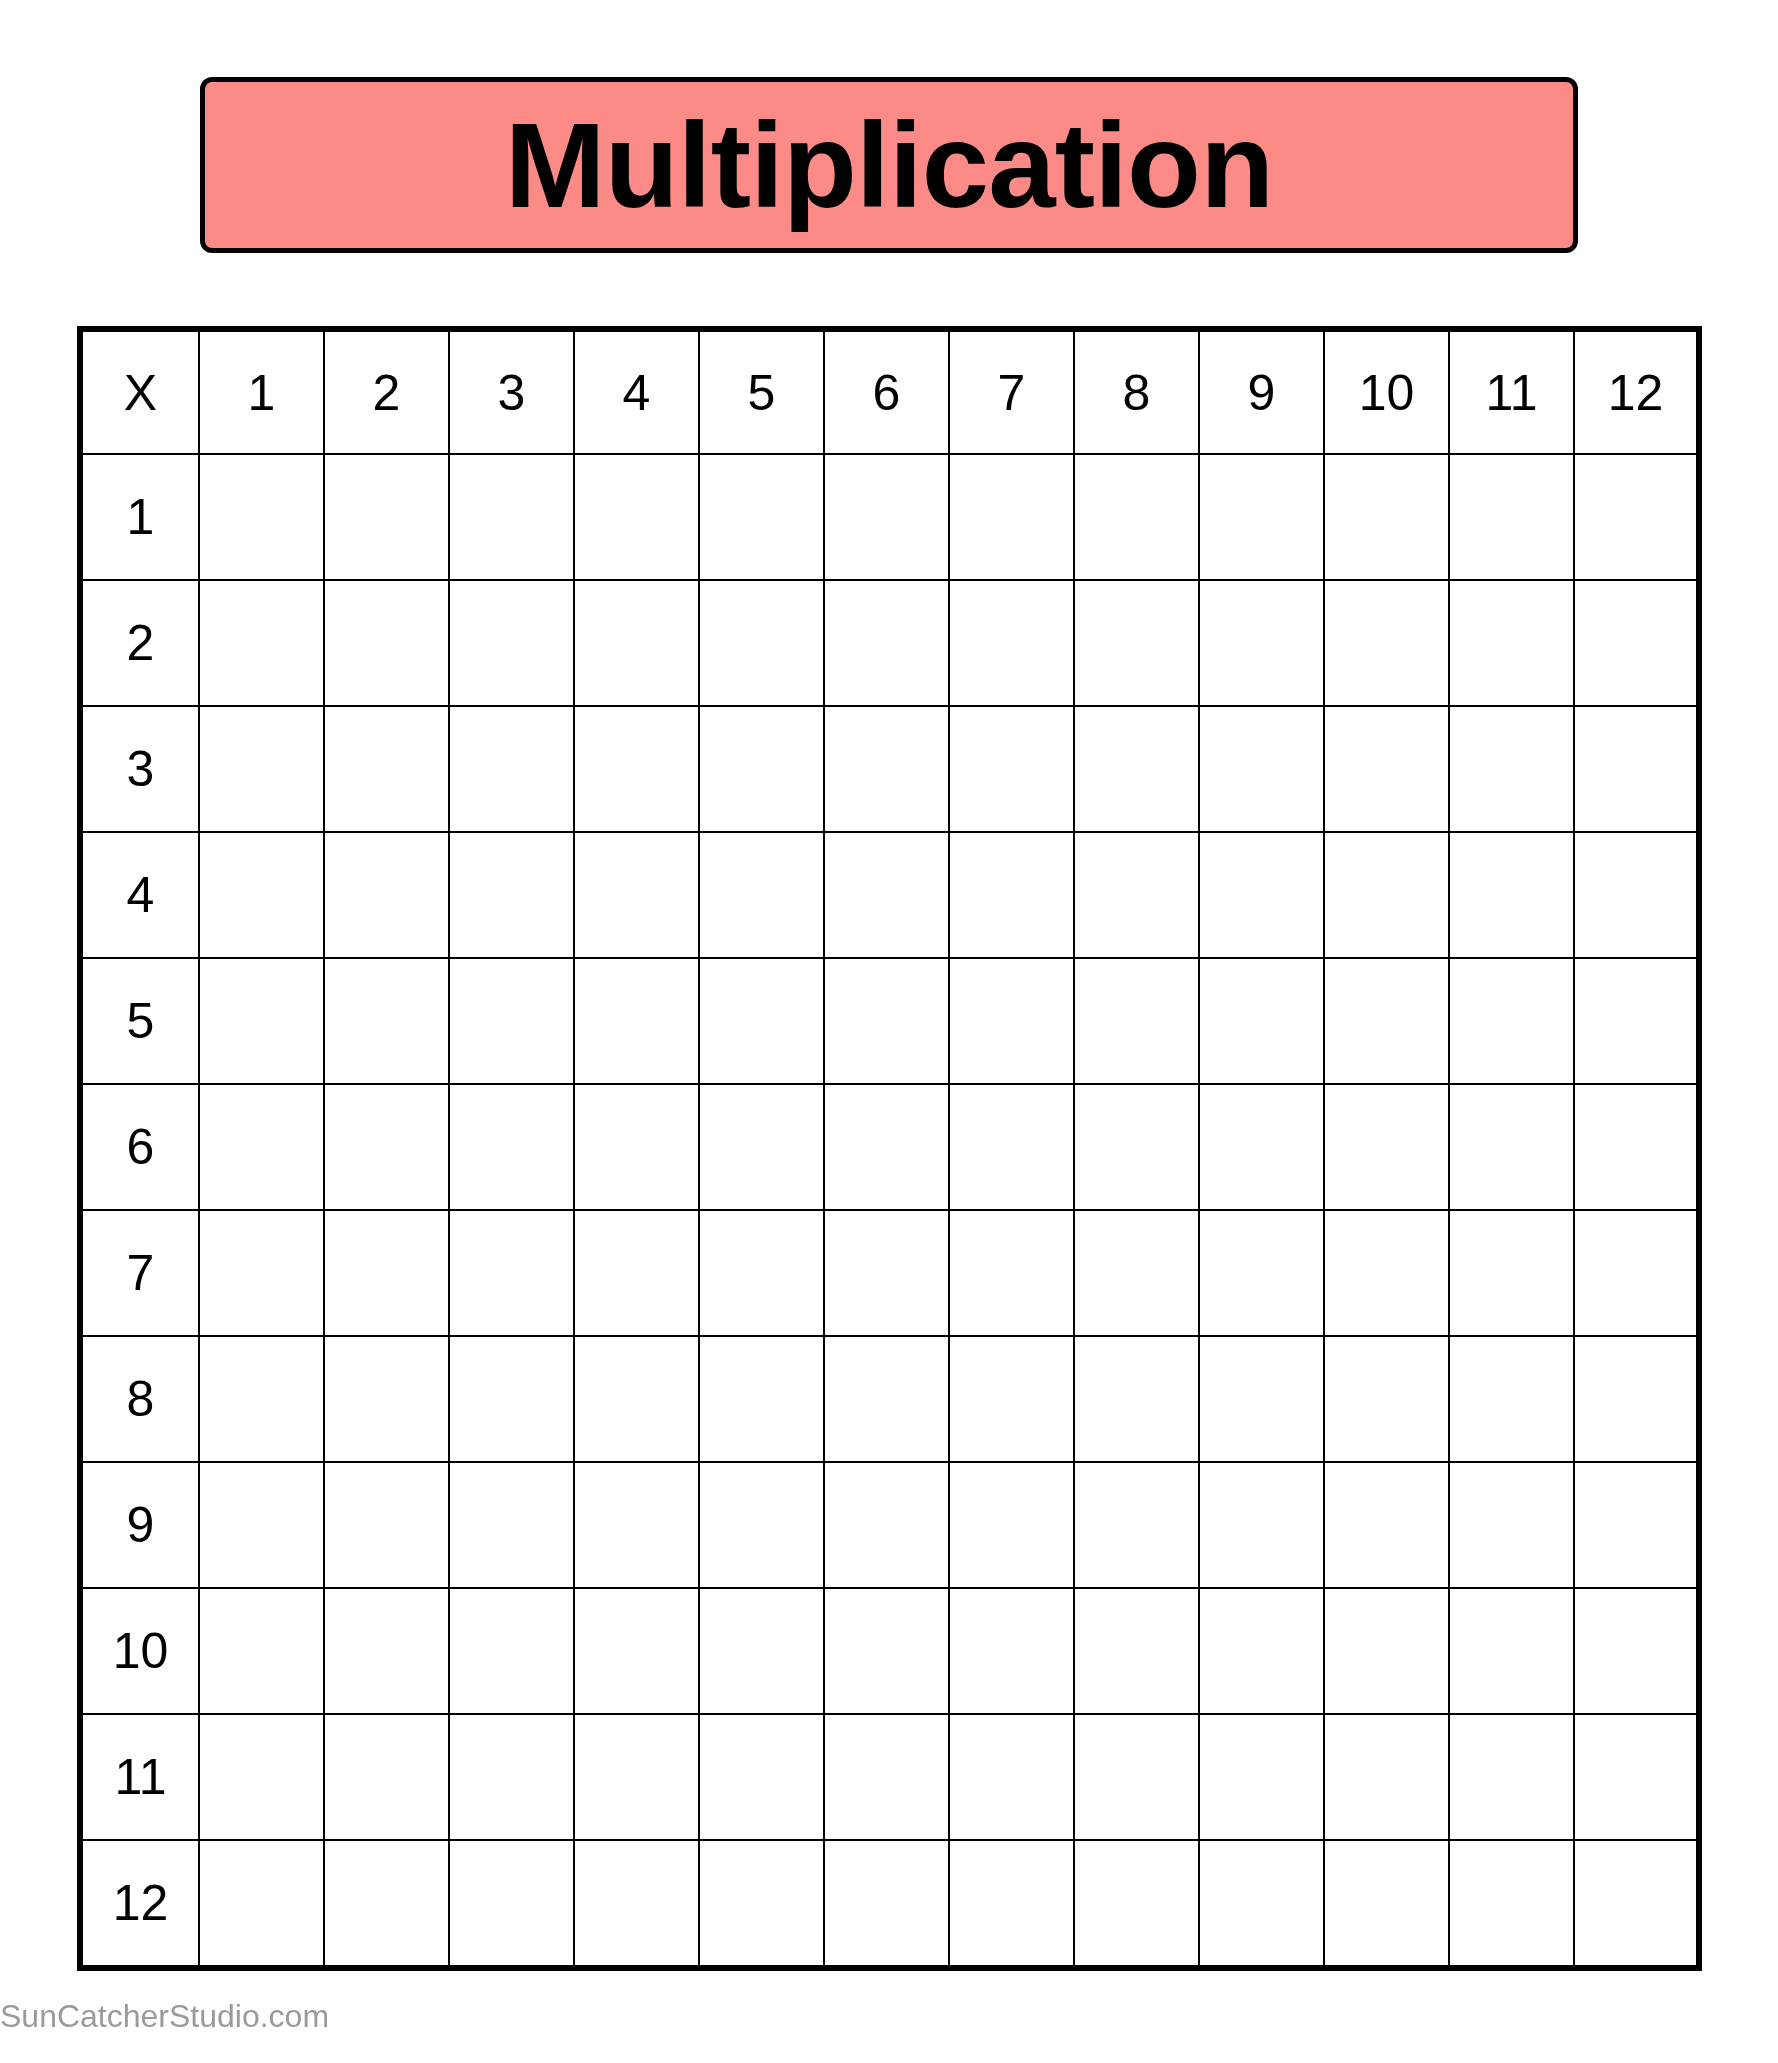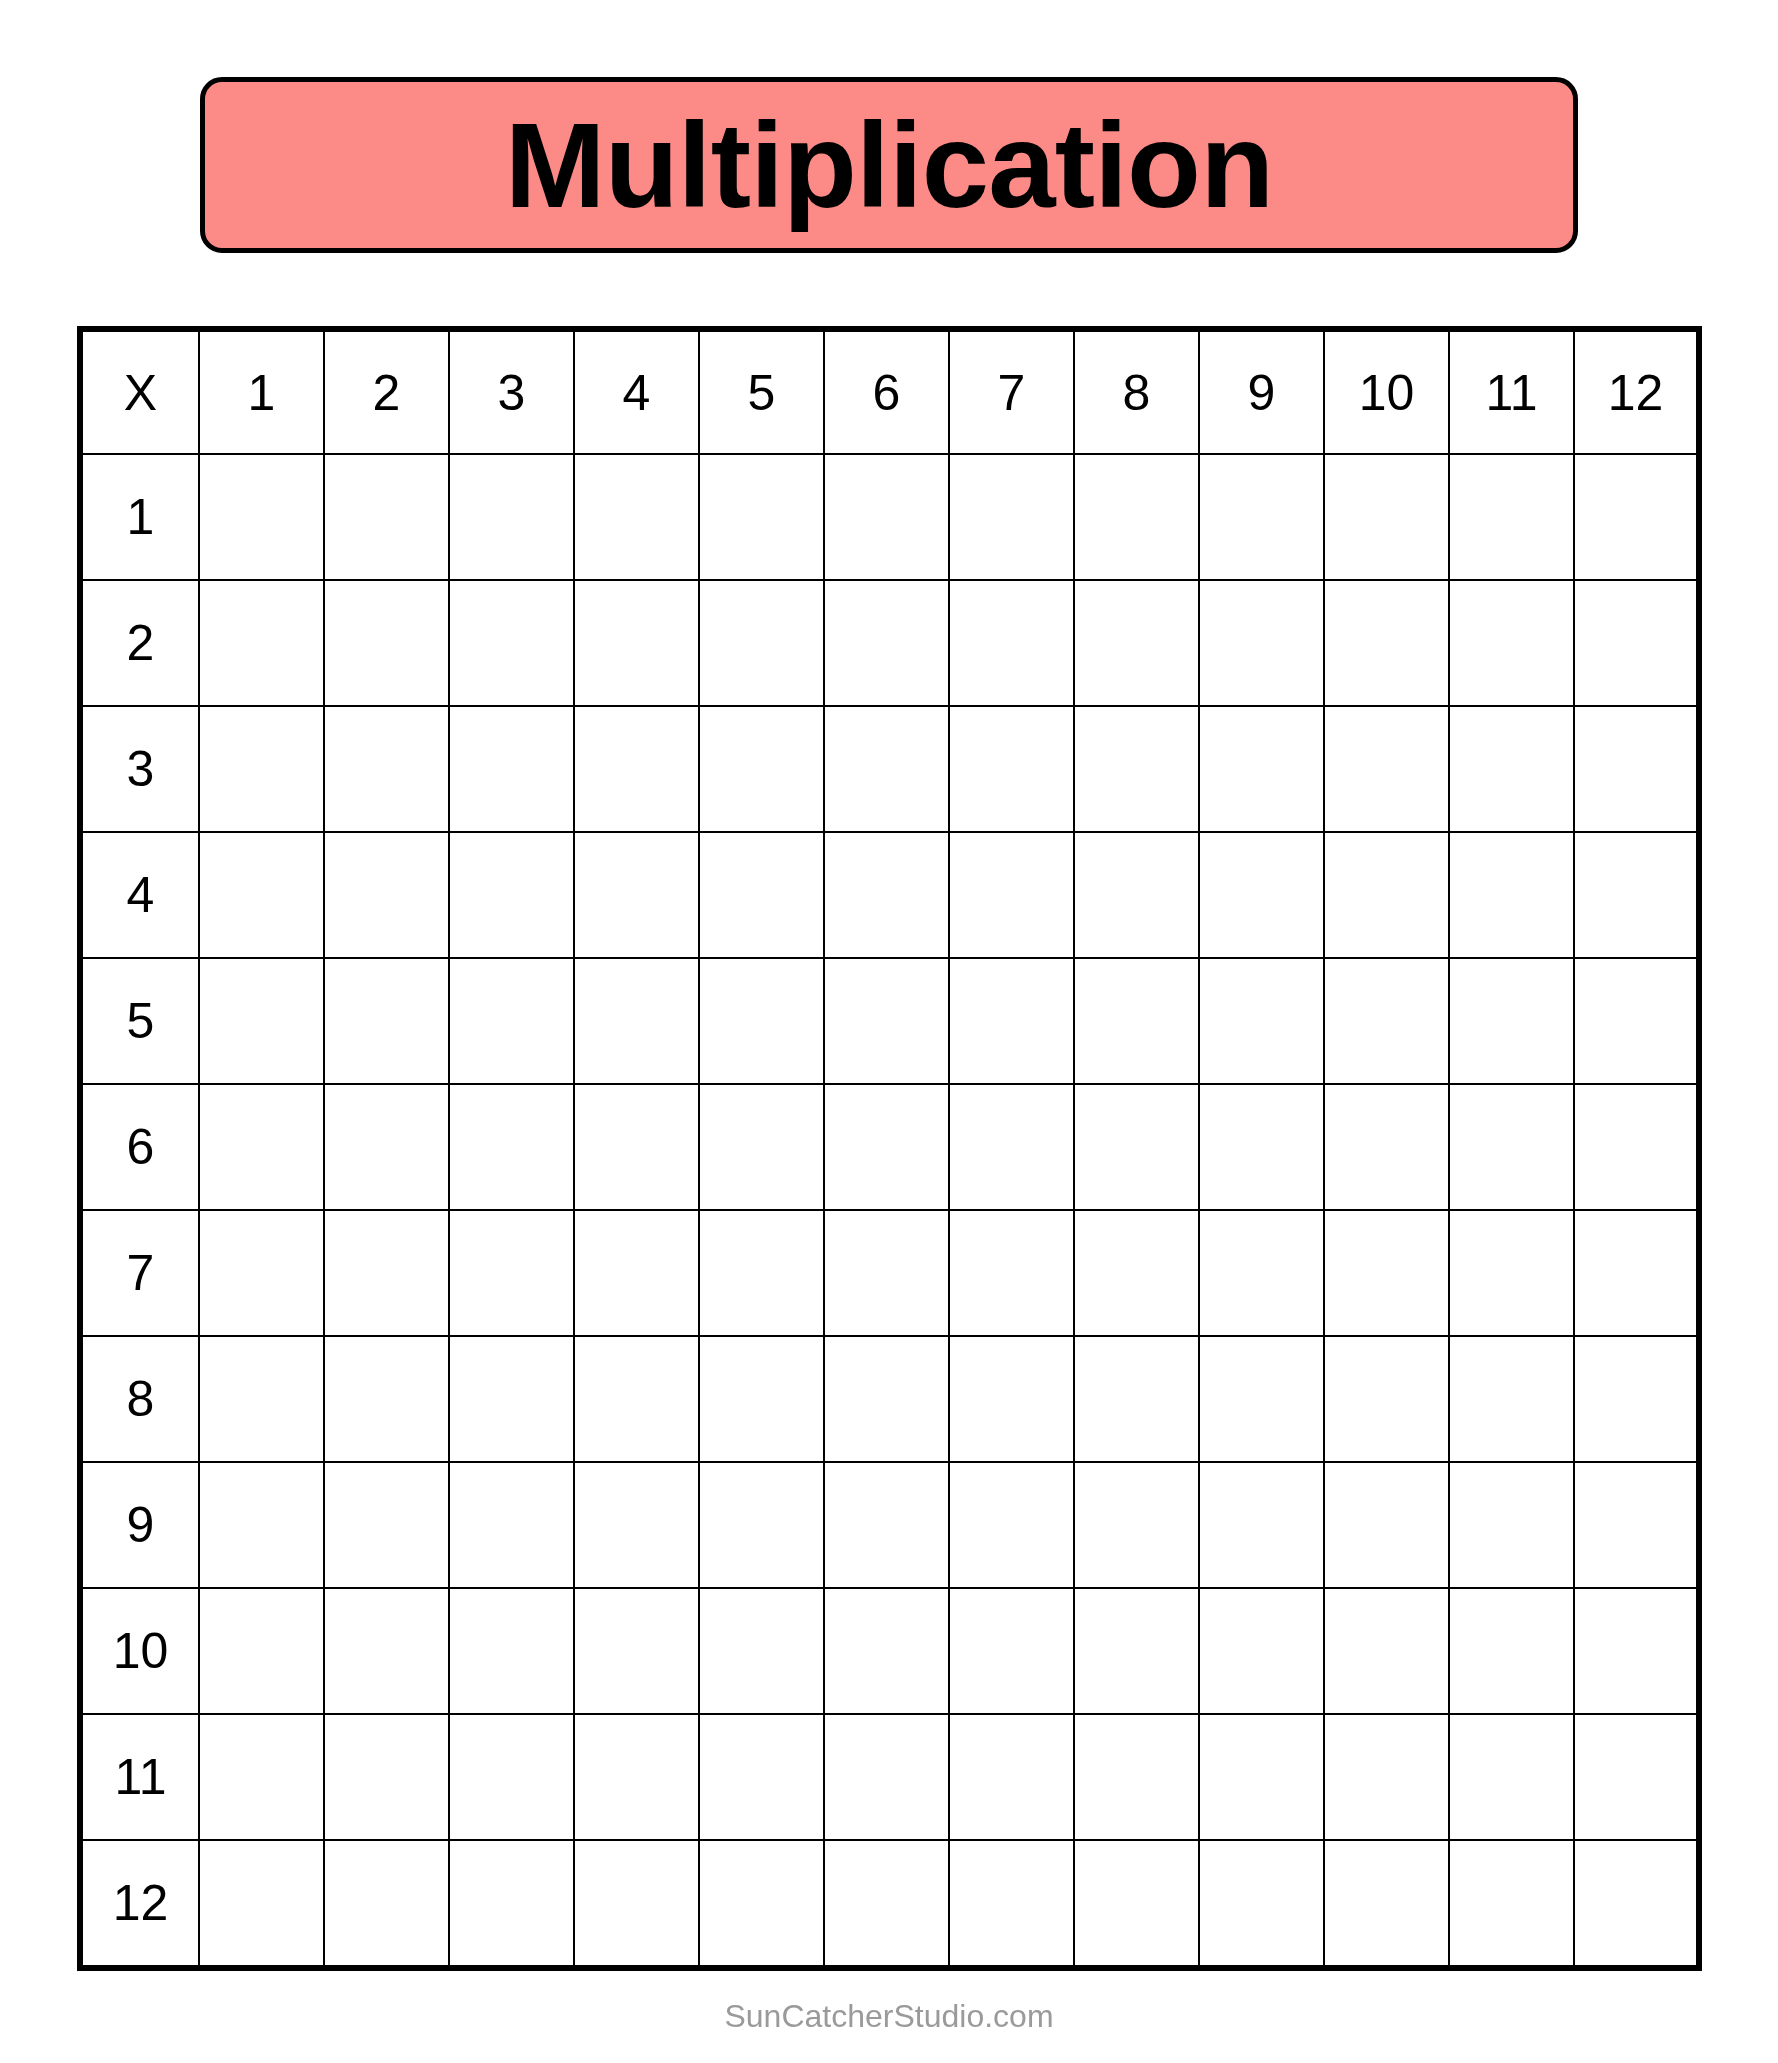--- a/index.html
+++ b/index.html
@@ -29,21 +29,21 @@
     top: 77px;
     width: 1378px;
     height: 176px;
   }
   .title-banner {
     width: 100%;
     height: 100%;
     box-sizing: border-box;
     background: #fc8a86;
     border: 5.6px solid #000000;
-    border-radius: 22px;
+    border-radius: 12px;
     display: flex;
     align-items: center;
     justify-content: center;
   }
   .title-text {
     font-family: "Liberation Sans", sans-serif;
     font-weight: bold;
     font-size: 121px;
     line-height: 1;
     color: #000000;
@@ -97,21 +97,21 @@
   td.cell {
     background: #ffffff;
   }
 
   
   .footer {
     position: absolute;
     left: 0;
     top: 1998px;
     width: 1778px;
-    text-align: center;
+    text-align: left;
     font-family: "Liberation Sans", sans-serif;
     font-size: 32px;
     color: #9a9a9a;
   }
 </style>
 </head>
 <body>
 
 <div class="page">
 

